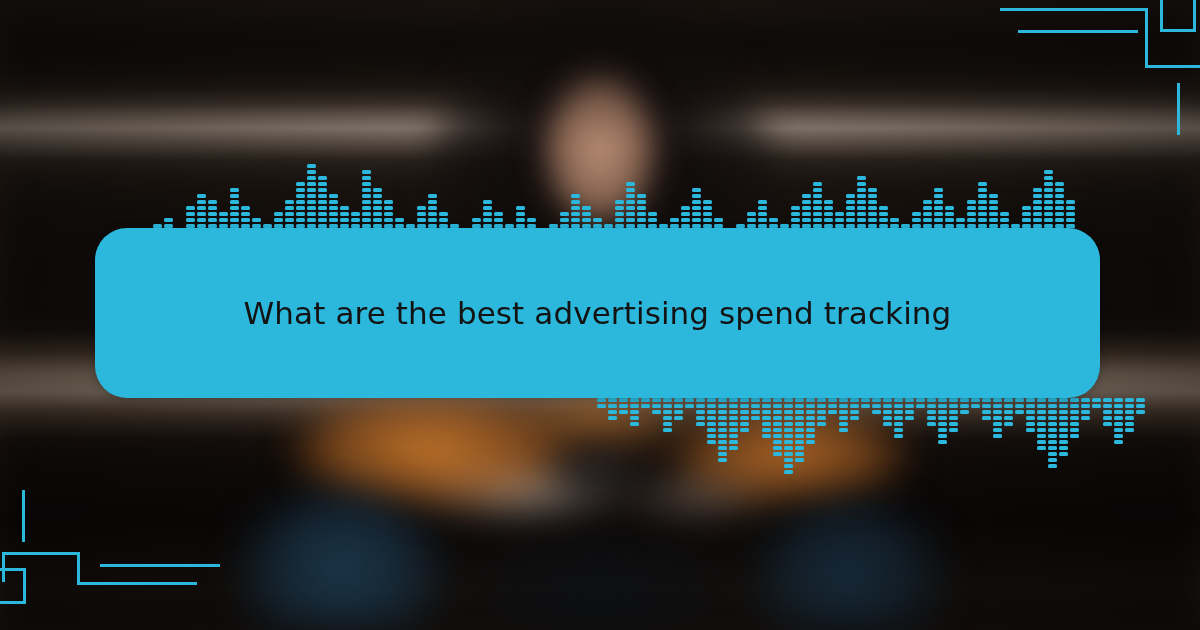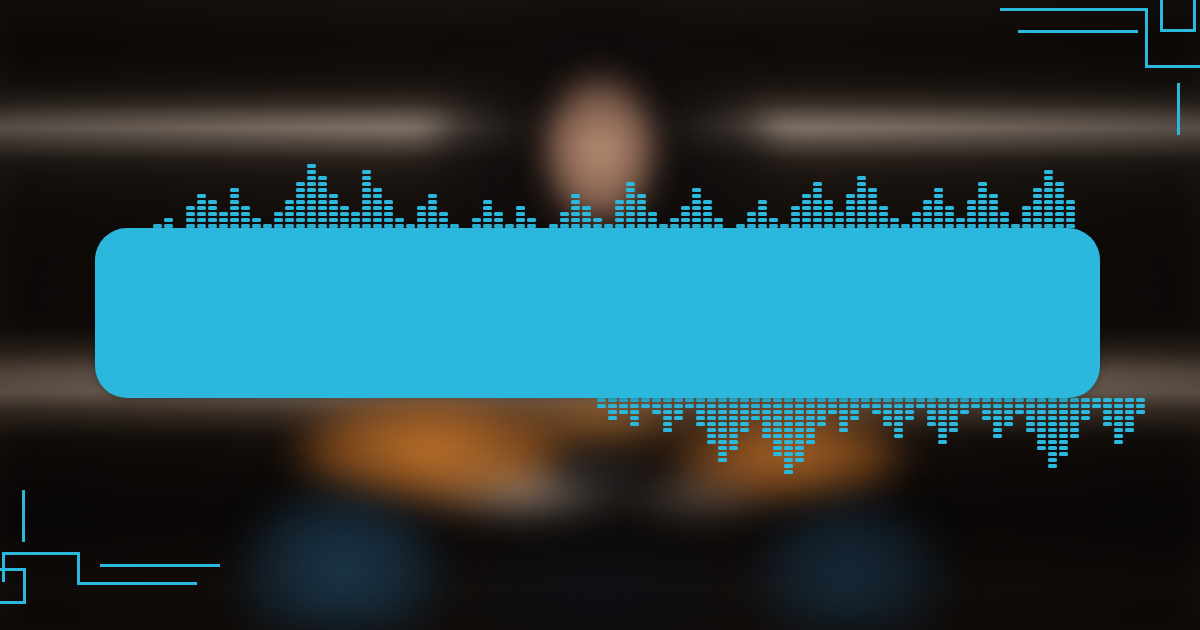--- a/index.html
+++ b/index.html
@@ -1161,20 +1161,21 @@
         <div class="seg" style="background: rgb(43, 184, 220);"></div>
       </div>
       <div class="wave-col">
         <div class="seg" style="background: rgb(43, 184, 220);"></div>
         <div class="seg" style="background: rgb(43, 184, 220);"></div>
         <div class="seg" style="background: rgb(43, 184, 220);"></div>
       </div>
     </div>
 
   <div id="bubble">
+    <div class="q-line">What are the best advertising spend tracking</div>
   </div>
 
   <div class="circuit" id="circuit-tr" style="left: 1000px; top: 0px; width: 200px; height: 140px;">
     <div class="c-line" style="left:0px;   top:8px;   width:148px; height:3px;"></div>
     <div class="c-line" style="left:145px; top:8px;   width:3px;   height:60px;"></div>
     <div class="c-line" style="left:145px; top:65px;  width:55px;  height:3px;"></div>
     <div class="c-line" style="left:18px;  top:30px;  width:120px; height:3px;"></div>
     <div class="c-box" style="left:160px; top:-4px;  width:30px;  height:30px;"></div>
     <div class="c-line" style="left:177px; top:83px;  width:3px;   height:52px;"></div>
   </div>

